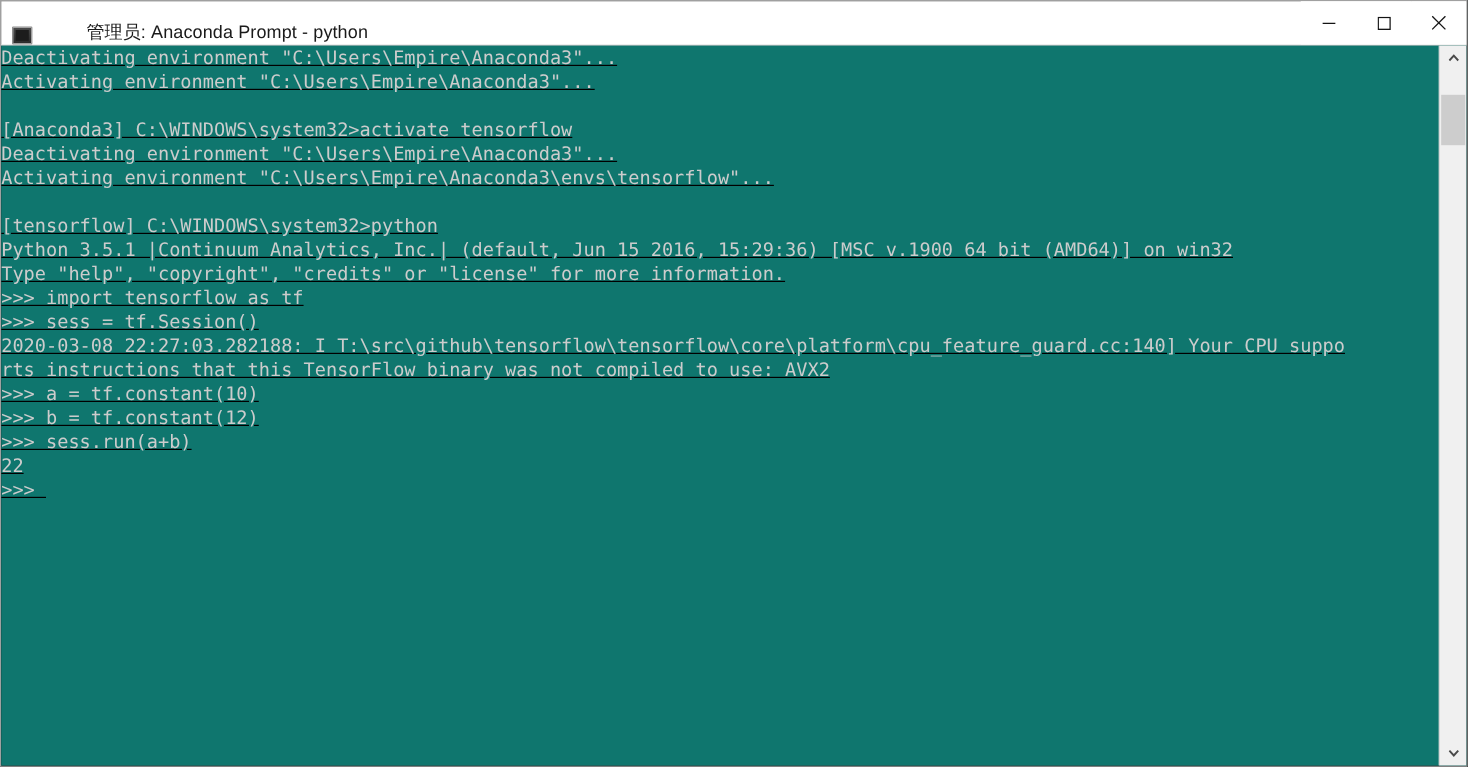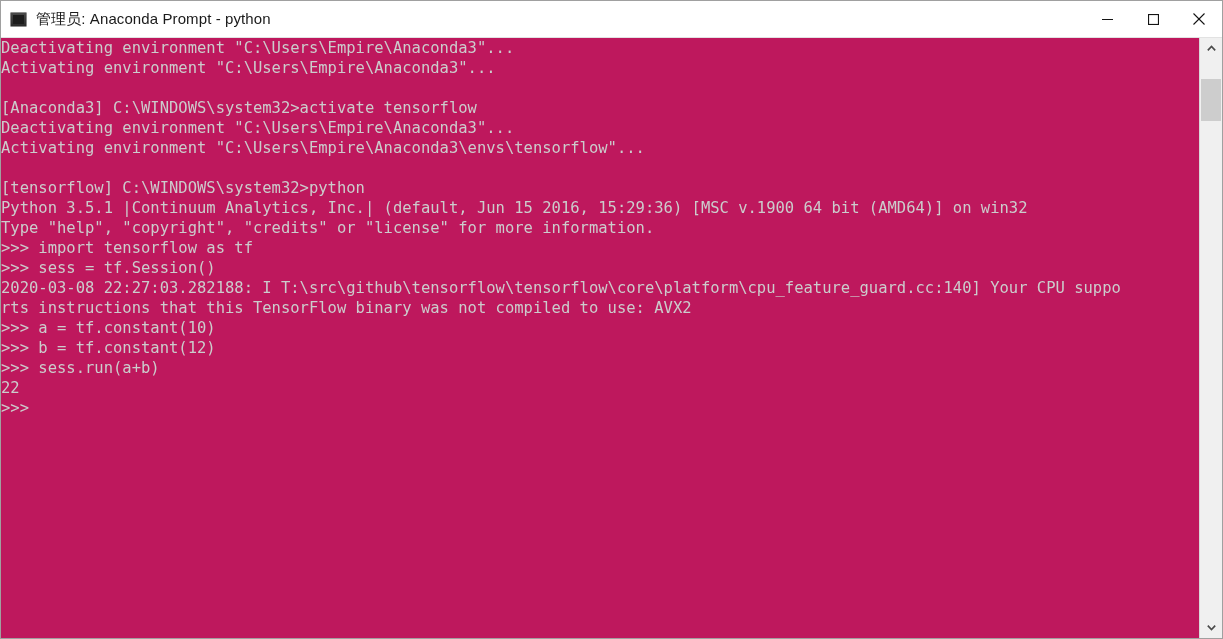--- a/index.html
+++ b/index.html
@@ -27,23 +27,24 @@
     display: flex;
     flex-direction: column;
   }
 
   
   .titlebar {
     height: 36px;
     min-height: 36px;
     background: #ffffff;
     display: flex;
-    align-items: center;
+    align-items: flex-end;
     position: relative;
     border-bottom: 1px solid #e2e2e2;
+    gap: 36px;
   }
   .title-icon {
     width: 17px;
     height: 15px;
     margin-left: 9px;
     margin-right: 9px;
     background: linear-gradient(#4a4a4a, #2b2b2b);
     border: 1px solid #8d8d8d;
     border-radius: 1px;
     box-sizing: border-box;
@@ -77,23 +78,24 @@
     align-items: center;
     justify-content: center;
     background: #ffffff;
   }
   .win-btn svg { display: block; }
 
   
   .console-area {
     flex: 1;
     display: flex;
-    background: #be185d;
+    background: #0f766e;
     overflow: hidden;
     position: relative;
+    text-decoration: underline;
   }
   .console-text {
     flex: 1;
     padding: 0;
     margin: 0;
     color: #cccccc;
     font-family: "DejaVu Sans Mono", monospace;
     font-size: 15.5px;
     line-height: 20px;
     white-space: pre;

